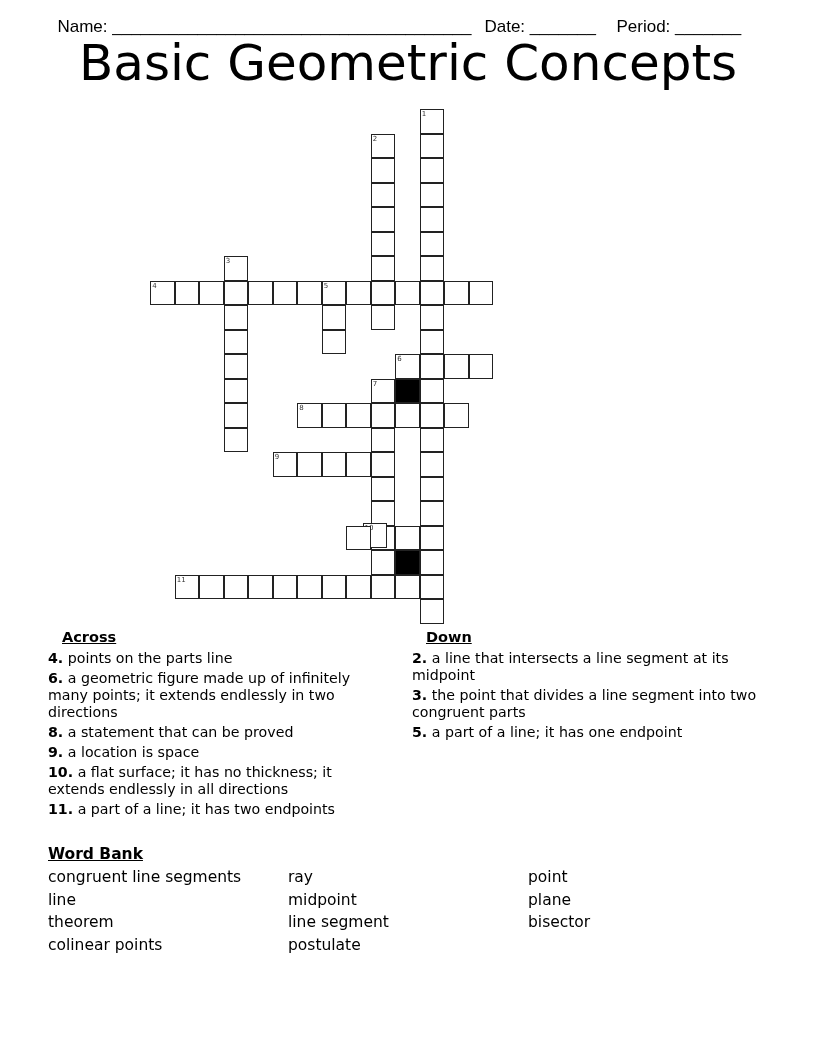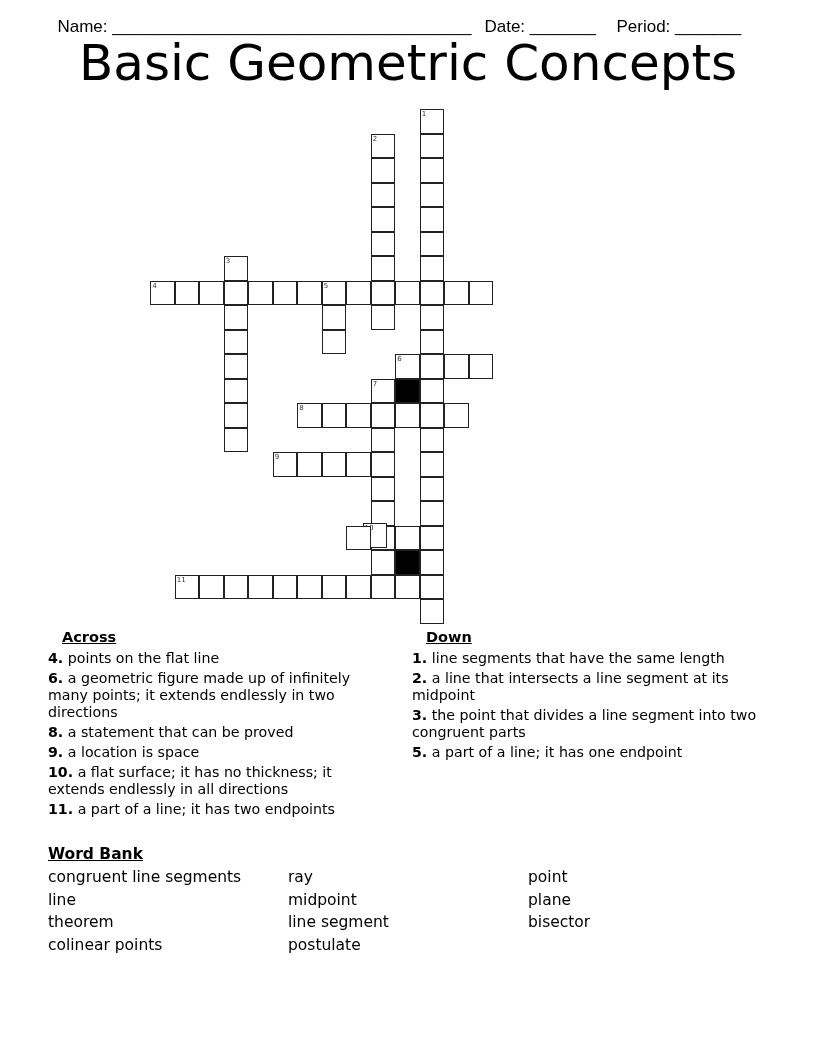--- a/index.html
+++ b/index.html
@@ -144,33 +144,32 @@
     <div class="cell" style="left: 322.5px; top: 575.5px;"></div>
     <div class="cell" style="left: 347px; top: 575.5px;"></div>
     <div class="cell" style="left: 396px; top: 575.5px;"></div>
     <div class="cell black" style="left: 396px; top: 379.5px;"></div>
     <div class="cell black" style="left: 396px; top: 551px;"></div>
   </div>
 
 <div class="clues" id="across">
   <h3>Across</h3>
   <div id="across-list">
-      <div class="clue"><b>4.</b><span> points on the flat line</span></div>
+      <div class="clue"><b>4.</b><span> points on the parts line</span></div>
       <div class="clue"><b>6.</b><span> a geometric figure made up of infinitely many points; it extends endlessly in two directions</span></div>
       <div class="clue"><b>8.</b><span> a statement that can be proved</span></div>
       <div class="clue"><b>9.</b><span> a location is space</span></div>
       <div class="clue"><b>10.</b><span> a flat surface; it has no thickness; it extends endlessly in all directions</span></div>
       <div class="clue"><b>11.</b><span> a part of a line; it has two endpoints</span></div>
     </div>
 </div>
 
 <div class="clues" id="down">
   <h3>Down</h3>
   <div id="down-list">
-      <div class="clue"><b>1.</b><span> line segments that have the same length</span></div>
       <div class="clue"><b>2.</b><span> a line that intersects a line segment at its midpoint</span></div>
       <div class="clue"><b>3.</b><span> the point that divides a line segment into two congruent parts</span></div>
       <div class="clue"><b>5.</b><span> a part of a line; it has one endpoint</span></div>
     </div>
 </div>
 
 <div class="bank">
   <h3>Word Bank</h3>
   <div class="bankgrid" id="bankgrid">
       <div class="bw" style="left: 0px; top: 0px;">congruent line segments</div>

